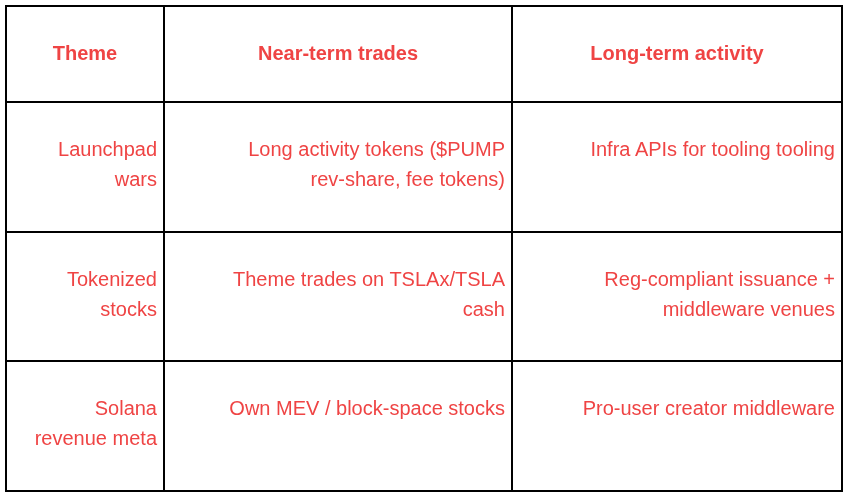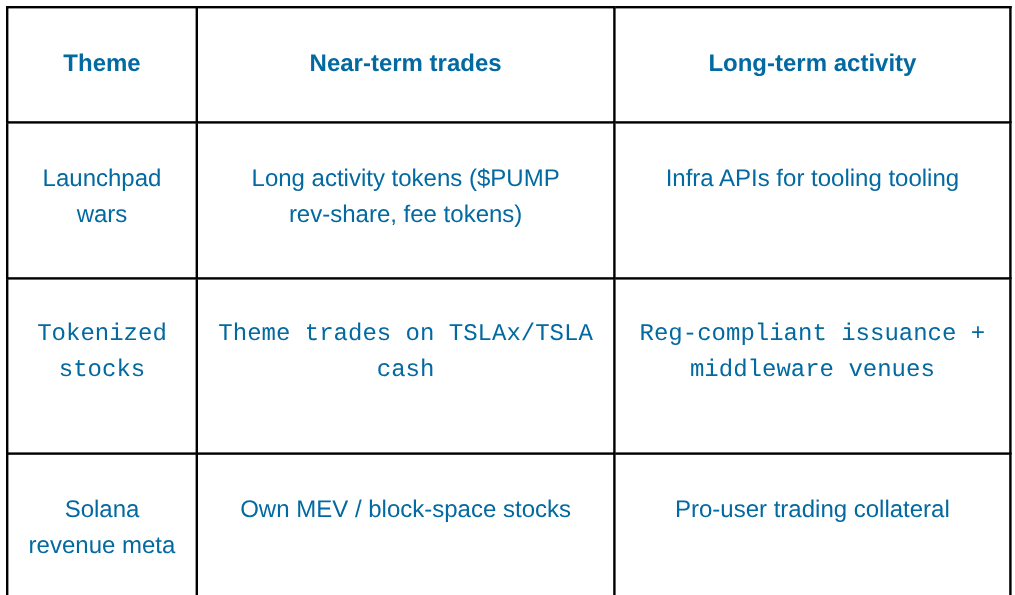--- a/index.html
+++ b/index.html
@@ -19,36 +19,36 @@
     left: 5px; top: 5px;
     width: 836px;
     border-collapse: collapse;
     table-layout: fixed;
   }
   col.c1 { width: 158px; }
   col.c2 { width: 348px; }
   col.c3 { width: 330px; }
   th, td {
     border: 2px solid #000000;
-    color: #0369a1;
+    color: #ef4444;
     vertical-align: top;
     font-size: 20px;
     line-height: 30px;
     white-space: pre-line;
     overflow: hidden;
     padding: 31px 6px 0 6px;
   }
   thead tr { height: 96px; }
   th {
     font-weight: bold;
     text-align: center;
   }
   tbody tr { height: 130px; }
-  tbody tr.r2 { height: 146px; font-family: Liberation Mono, monospace; }
-  td { text-align: center; }
+  tbody tr.r2 { height: 129px; }
+  td { text-align: right; }
 </style>
 </head>
 <body>
 
 <div class="canvas">
   <table class="theme-table">
     <colgroup>
       <col class="c1">
       <col class="c2">
       <col class="c3">
@@ -73,17 +73,17 @@
 stocks</td>
         <td>Theme trades on TSLAx/TSLA
 cash</td>
         <td>Reg-compliant issuance +
 middleware venues</td>
       </tr>
       <tr class="r3">
         <td>Solana
 revenue meta</td>
         <td>Own MEV / block-space stocks</td>
-        <td>Pro-user trading collateral</td>
+        <td>Pro-user creator middleware</td>
       </tr>
     </tbody>
   </table>
 </div>
 
 </body></html>

